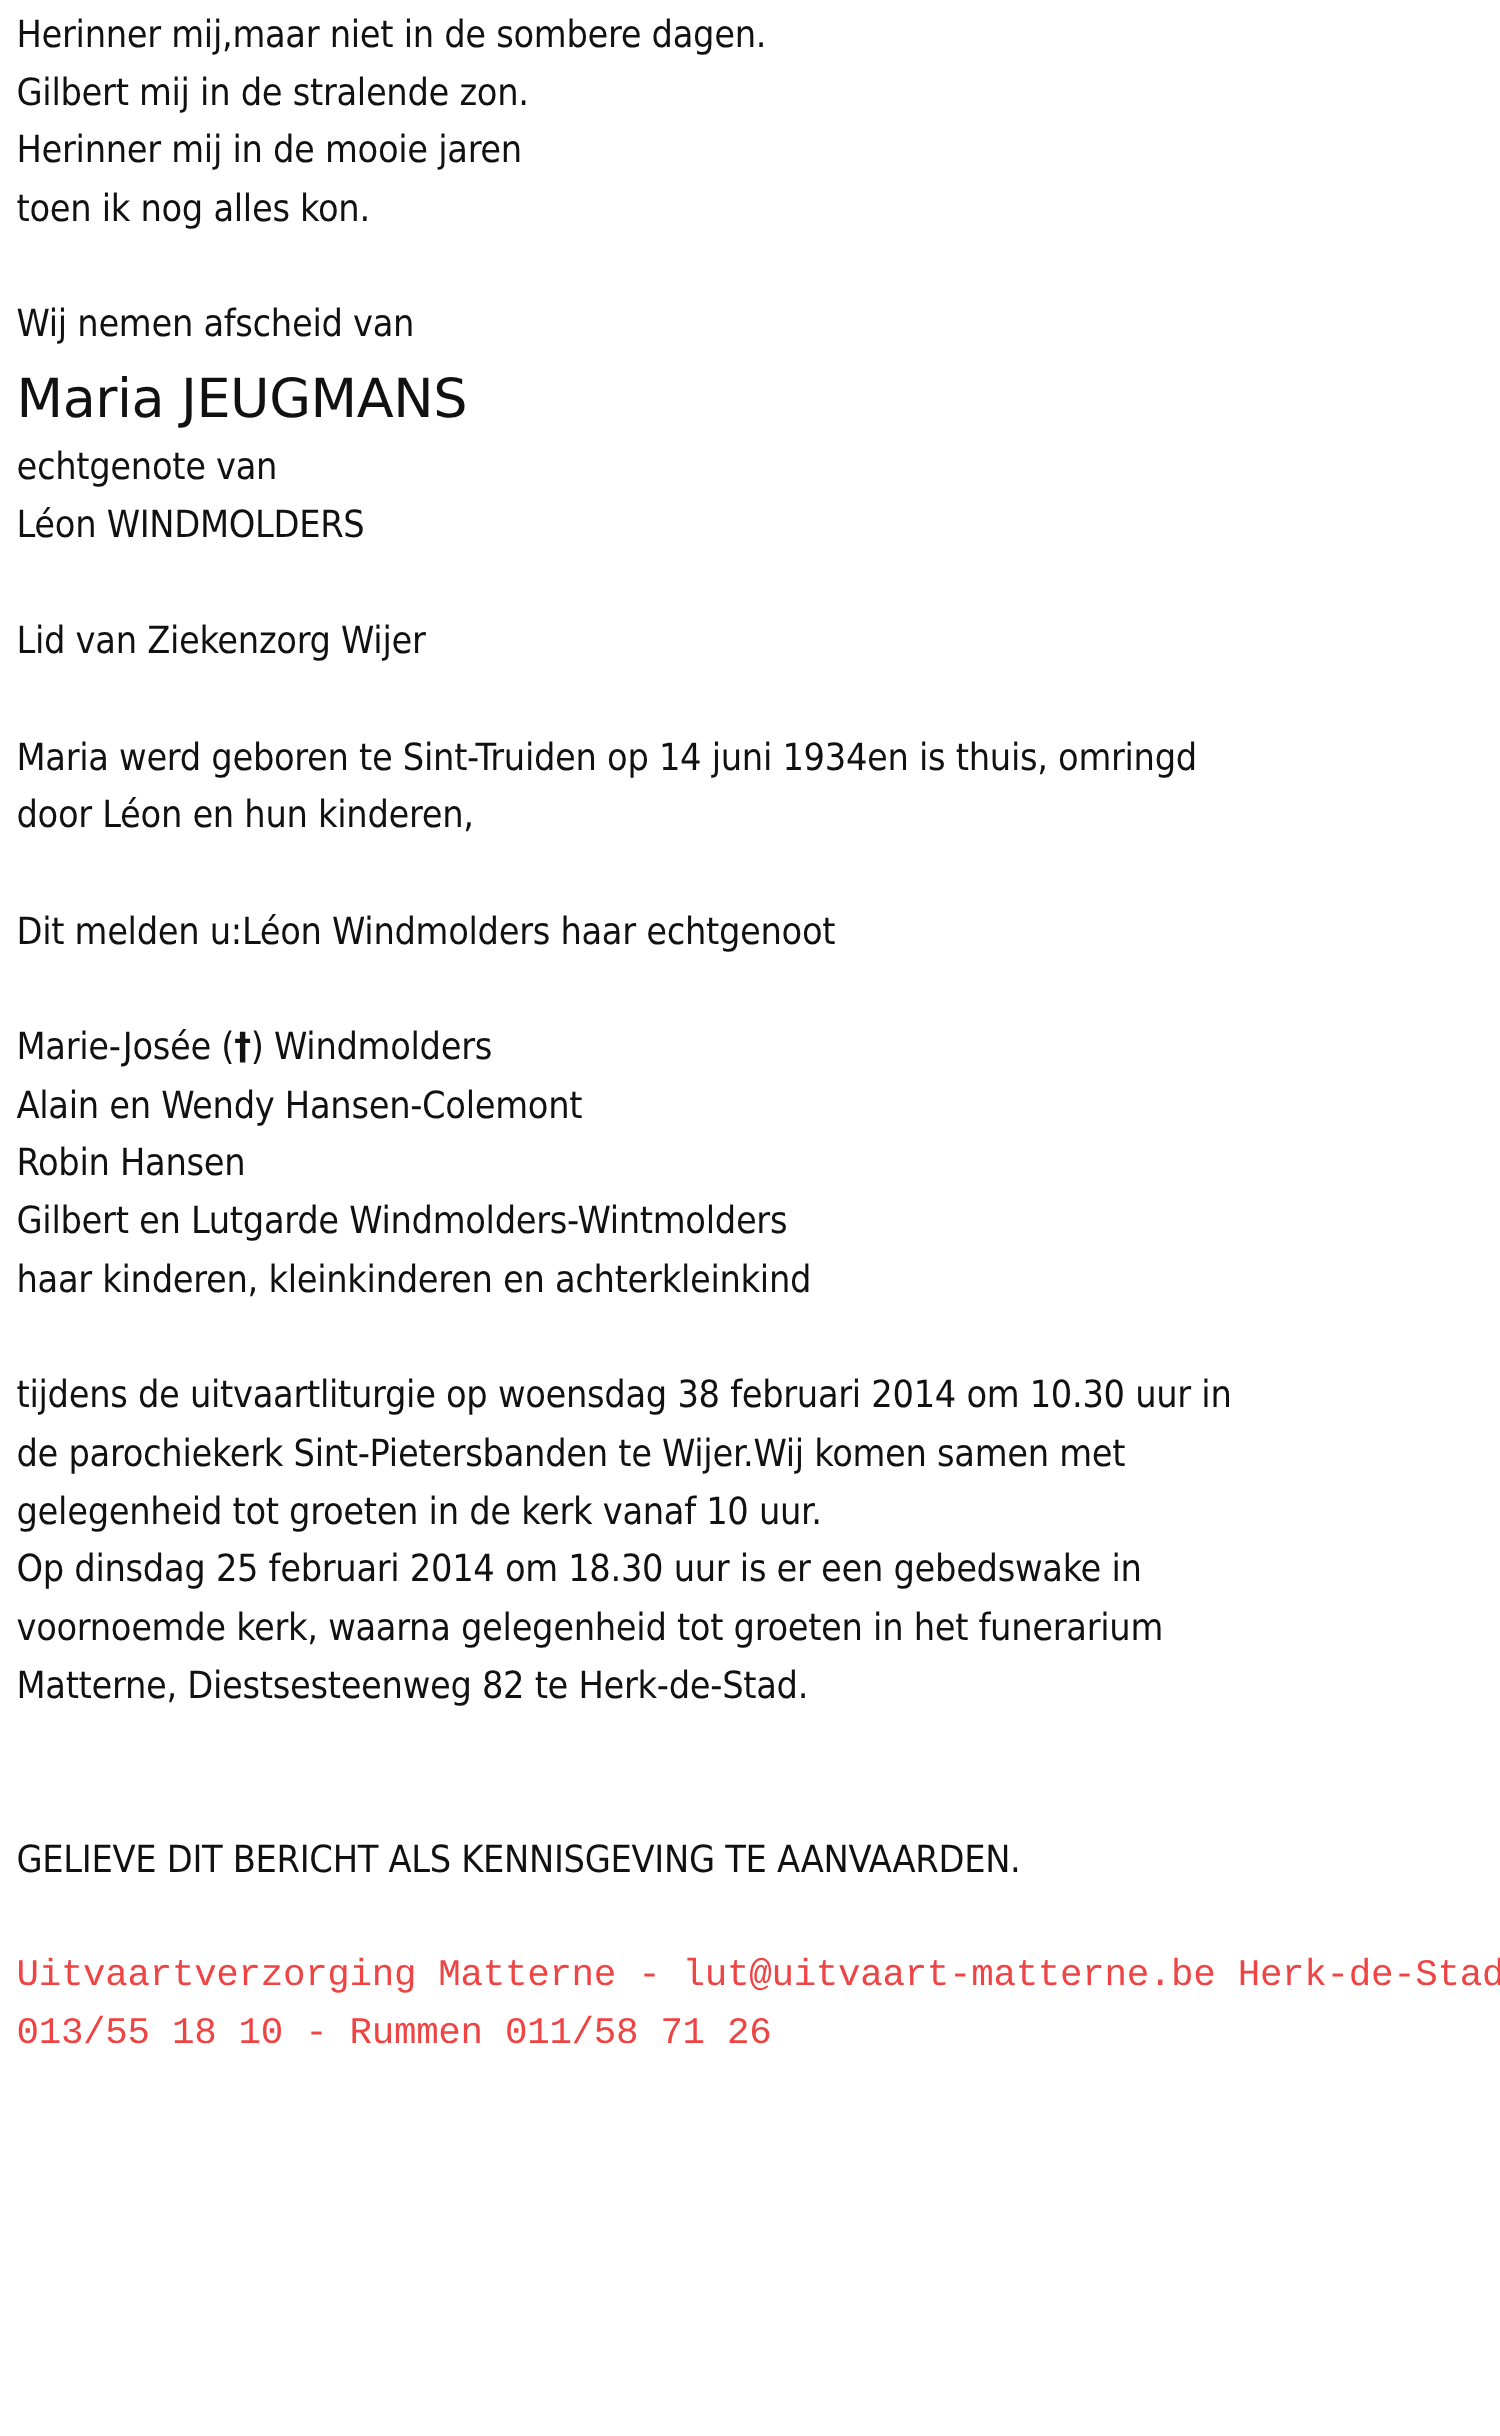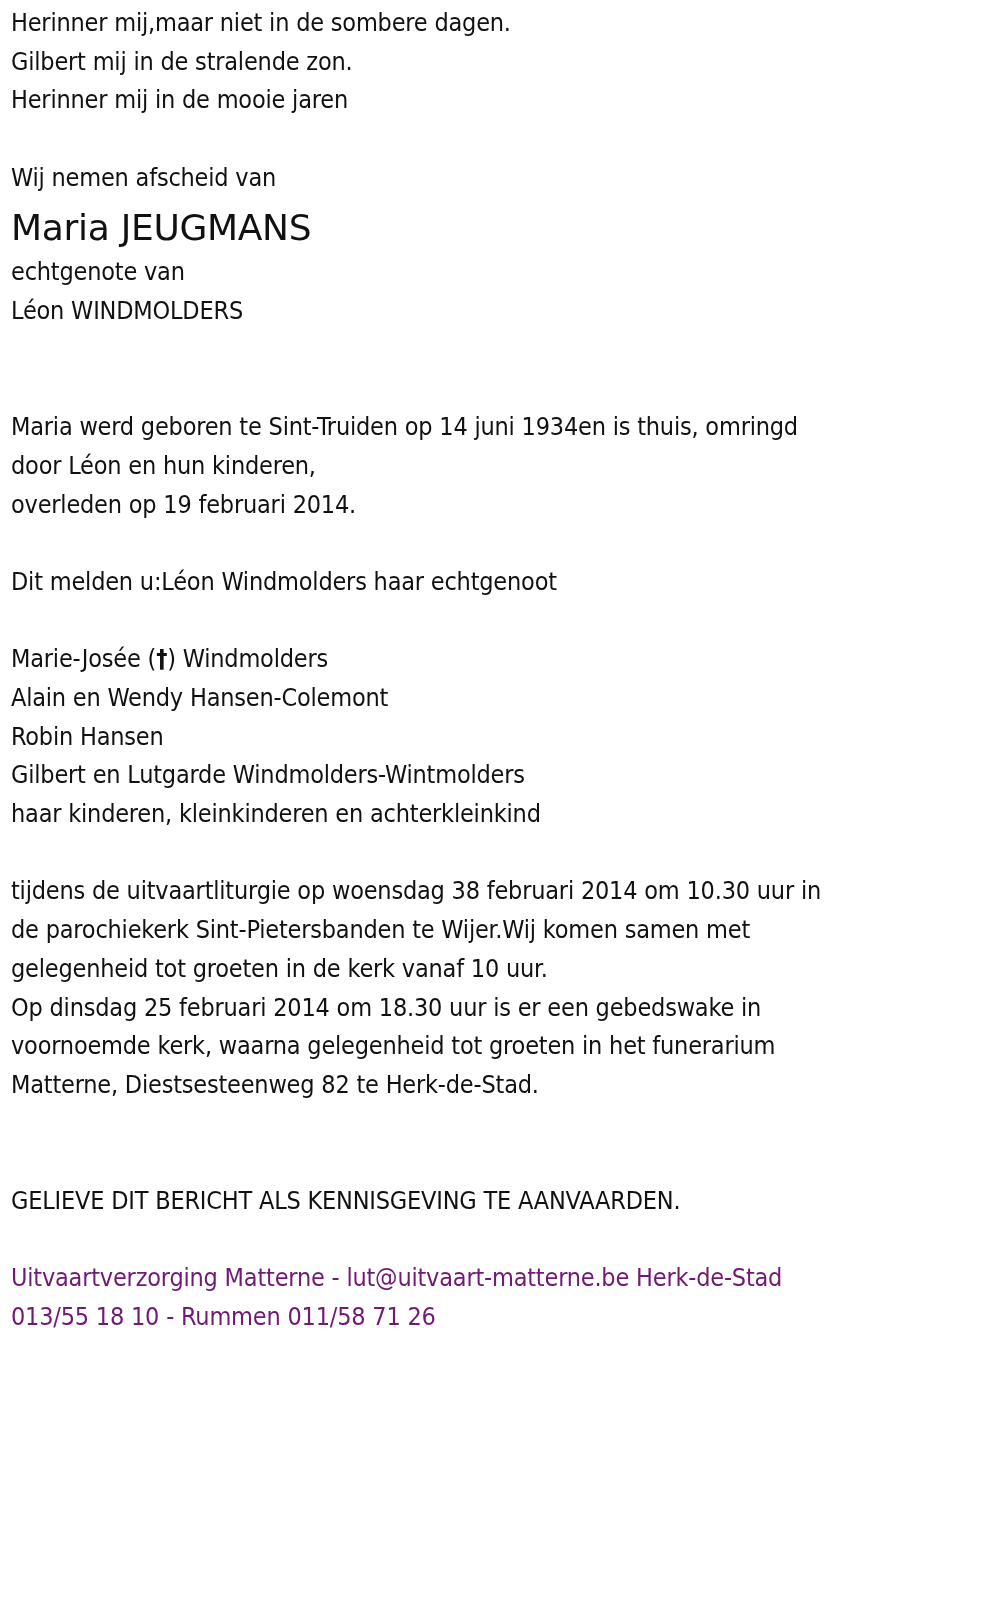--- a/index.html
+++ b/index.html
@@ -25,51 +25,52 @@
     .gap { height: 38.7px; }
     .title {
       font-size: 36px;
       font-weight: normal;
       line-height: 50px;
       height: 50px;
       margin-top: 6px;
       white-space: nowrap;
       letter-spacing: -0.3px;
     }
-    .footer .line { color: #701a75; }
+    .footer .line { color: #ef4444; font-family: Liberation Mono, monospace; }
     .cross { font-weight: bold; }
   </style>
 </head>
 <body>
 
 <div class="doc">
 
   <div>
     <div class="line">Herinner mij,maar niet in de sombere dagen.</div>
     <div class="line">Gilbert mij in de stralende zon.</div>
     <div class="line">Herinner mij in de mooie jaren</div>
+    <div class="line">toen ik nog alles kon.</div>
   </div>
 
   <div class="gap"></div>
 
   <div class="line">Wij nemen afscheid van</div>
 
   <div class="title">Maria JEUGMANS</div>
   <div class="line">echtgenote van</div>
   <div class="line">Léon WINDMOLDERS</div>
 
   <div class="gap"></div>
 
+  <div class="line">Lid van Ziekenzorg Wijer</div>
 
   <div class="gap"></div>
 
   <div>
     <div class="line">Maria werd geboren te Sint-Truiden op 14 juni 1934en is thuis, omringd</div>
     <div class="line">door Léon en hun kinderen,</div>
-    <div class="line">overleden op 19 februari 2014.</div>
   </div>
 
   <div class="gap"></div>
 
   <div class="line">Dit melden u:Léon Windmolders haar echtgenoot</div>
 
   <div class="gap"></div>
 
   <div>
     <div class="line"><span>Marie-Josée (</span><span class="cross">†</span><span>) Windmolders</span></div>

